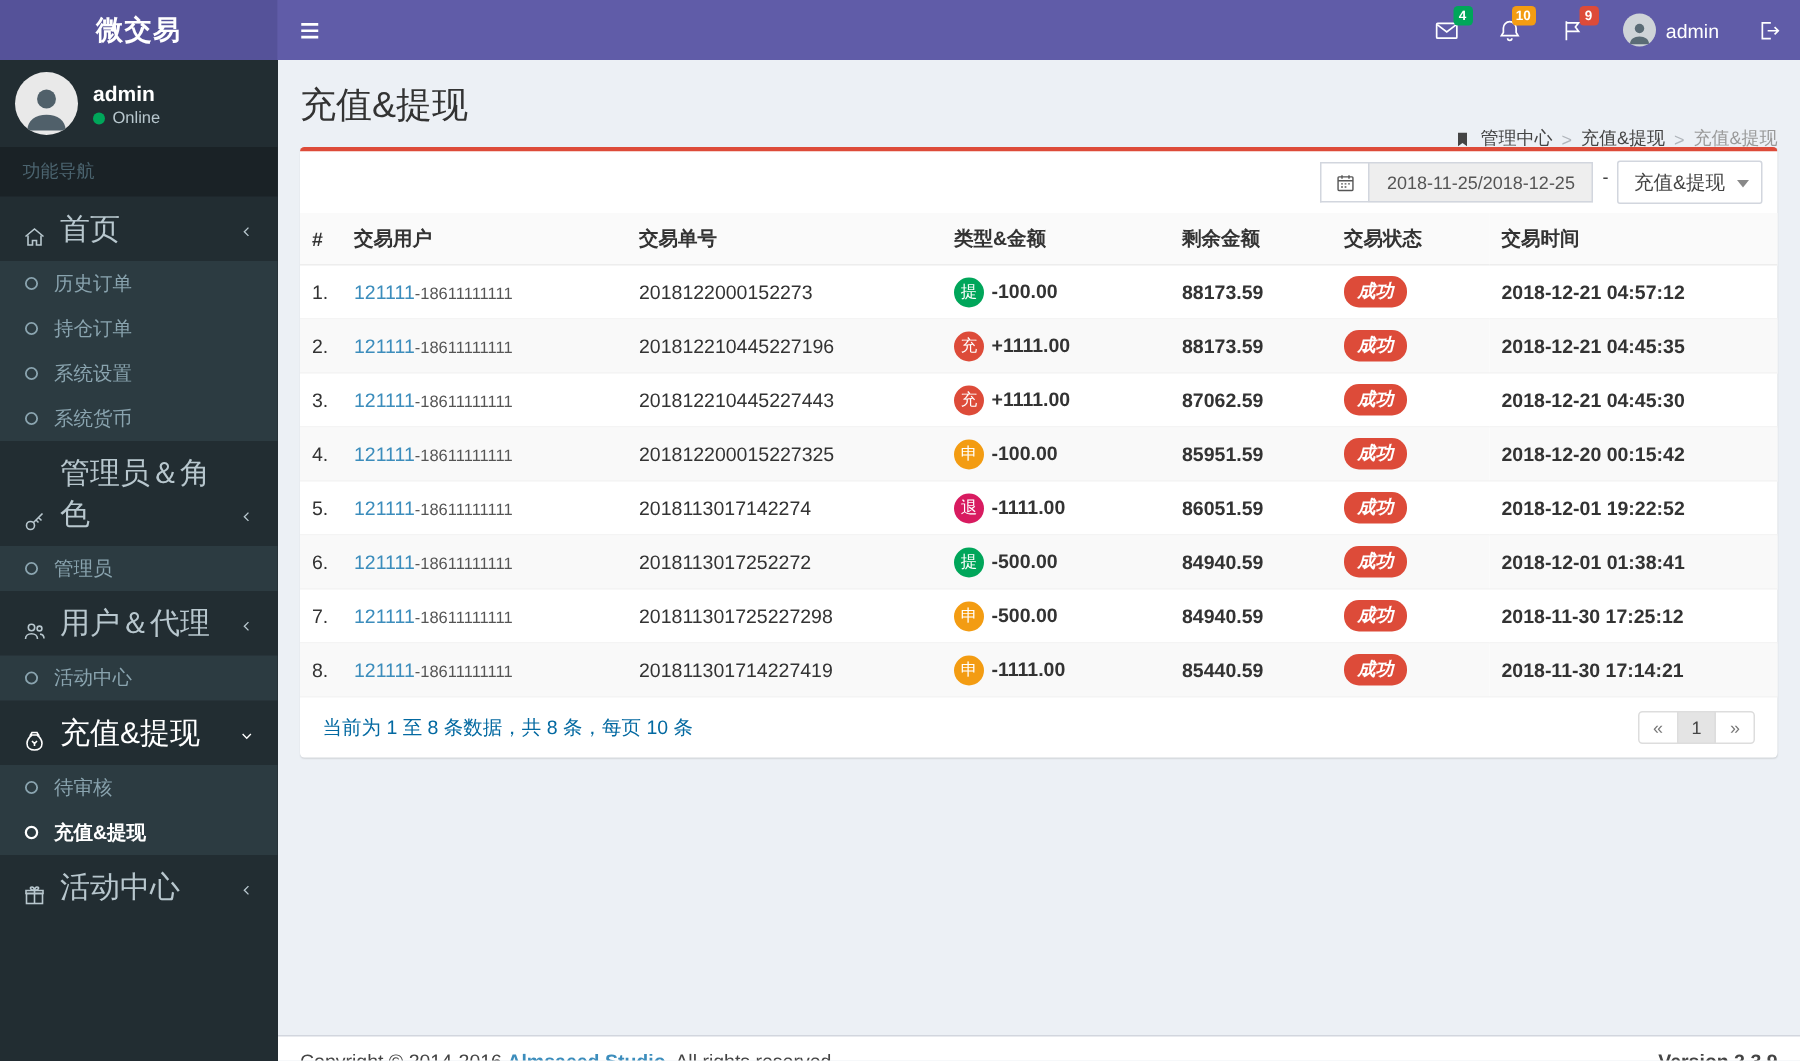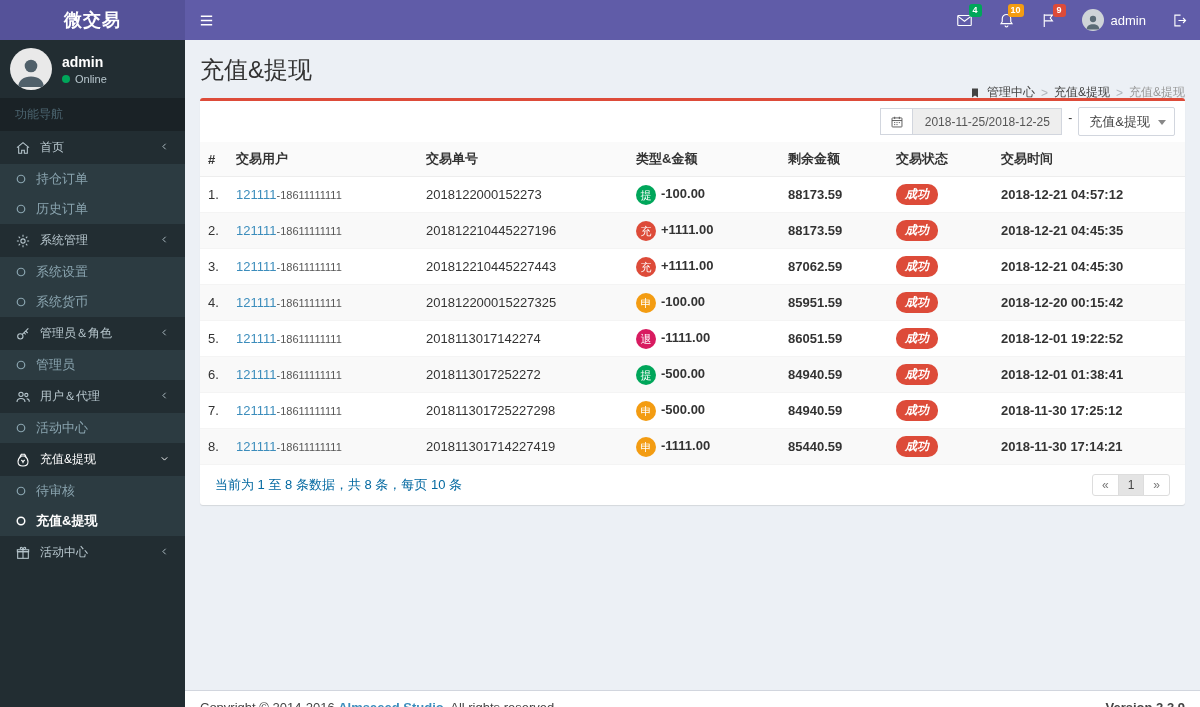--- a/index.html
+++ b/index.html
@@ -30,21 +30,21 @@
   .user-panel .avatar svg { width:36px; height:36px; fill:#50606a; }
   .user-panel .uname { color:#fff; font-size:14px; font-weight:bold; }
   .user-panel .ustatus { color:#b8c7ce; font-size:11px; margin-top:3px; display:flex; align-items:center; gap:5px; }
   .dot { width:8px; height:8px; border-radius:50%; background:#3c763d; background:#00a65a; display:inline-block; }
   .sidebar-search { margin:8px 12px 10px 12px; display:flex; background:#374850; border-radius:3px; height:30px; overflow:hidden; }
   .sidebar-search input { flex:1; background:transparent; border:none; outline:none; color:#ccc; padding:0 10px; font-size:13px;
     font-family:"Liberation Sans","DejaVu Sans",sans-serif; }
   .sidebar-search input::placeholder { color:#9aa5aa; }
   .menu-header { background:#1a2226; color:#4b646f; font-size:12px; padding:8px 15px; }
   .sidebar-menu { list-style:none; }
-  .sm-parent { display:flex; align-items:center; gap:9px; padding:8px 15px; color:#b8c7ce; font-size:12px; cursor:pointer; }
+  .sm-parent { display:flex; align-items:flex-end; gap:9px; padding:8px 15px; color:#b8c7ce; font-size:20px; cursor:pointer; }
   .sm-parent svg.mi { width:16px; height:16px; stroke:#b8c7ce; fill:none; stroke-width:1.6; flex:0 0 16px; }
   .sm-parent .chev { margin-left:auto; }
   .sm-parent .chev svg { width:11px; height:11px; stroke:#b8c7ce; fill:none; stroke-width:2; }
   .sm-parent.active { color:#fff; }
   .sm-parent.active svg.mi, .sm-parent.active .chev svg { stroke:#fff; }
   .sm-sub { display:flex; align-items:center; gap:9px; padding:6px 15px; background:#2c3b41; color:#8aa4af; font-size:13px; cursor:pointer; }
   .sm-sub svg.ri { width:12px; height:12px; stroke:#8aa4af; fill:none; stroke-width:2.4; flex:0 0 12px; }
   .sm-sub.active { color:#fff; font-weight:bold; }
   .sm-sub.active svg.ri { stroke:#fff; stroke-width:3; }
 
@@ -258,41 +258,30 @@
             <use href="#i-chev-left"></use>
           </svg>
     </span>
   </li>
 
 
   <li class="sm-sub">
     <svg class="ri" viewBox="0 0 24 24">
           <use href="#i-ring"></use>
         </svg>
+    <span>历史订单</span>
+  </li>
+
+  <li class="sm-sub">
+    <svg class="ri" viewBox="0 0 24 24">
+          <use href="#i-ring"></use>
+        </svg>
     <span>持仓订单</span>
   </li>
 
-  <li class="sm-sub">
-    <svg class="ri" viewBox="0 0 24 24">
-          <use href="#i-ring"></use>
-        </svg>
-    <span>历史订单</span>
-  </li>
-
-  <li class="sm-parent">
-    <svg class="mi" viewBox="0 0 24 24">
-          <use href="#i-gear"></use>
-        </svg>
-    <span>系统管理</span>
-    <span class="chev">
-      <svg viewBox="0 0 24 24">
-            <use href="#i-chev-left"></use>
-          </svg>
-    </span>
-  </li>
 
   <li class="sm-sub">
     <svg class="ri" viewBox="0 0 24 24">
           <use href="#i-ring"></use>
         </svg>
     <span>系统设置</span>
   </li>
 
 
 

